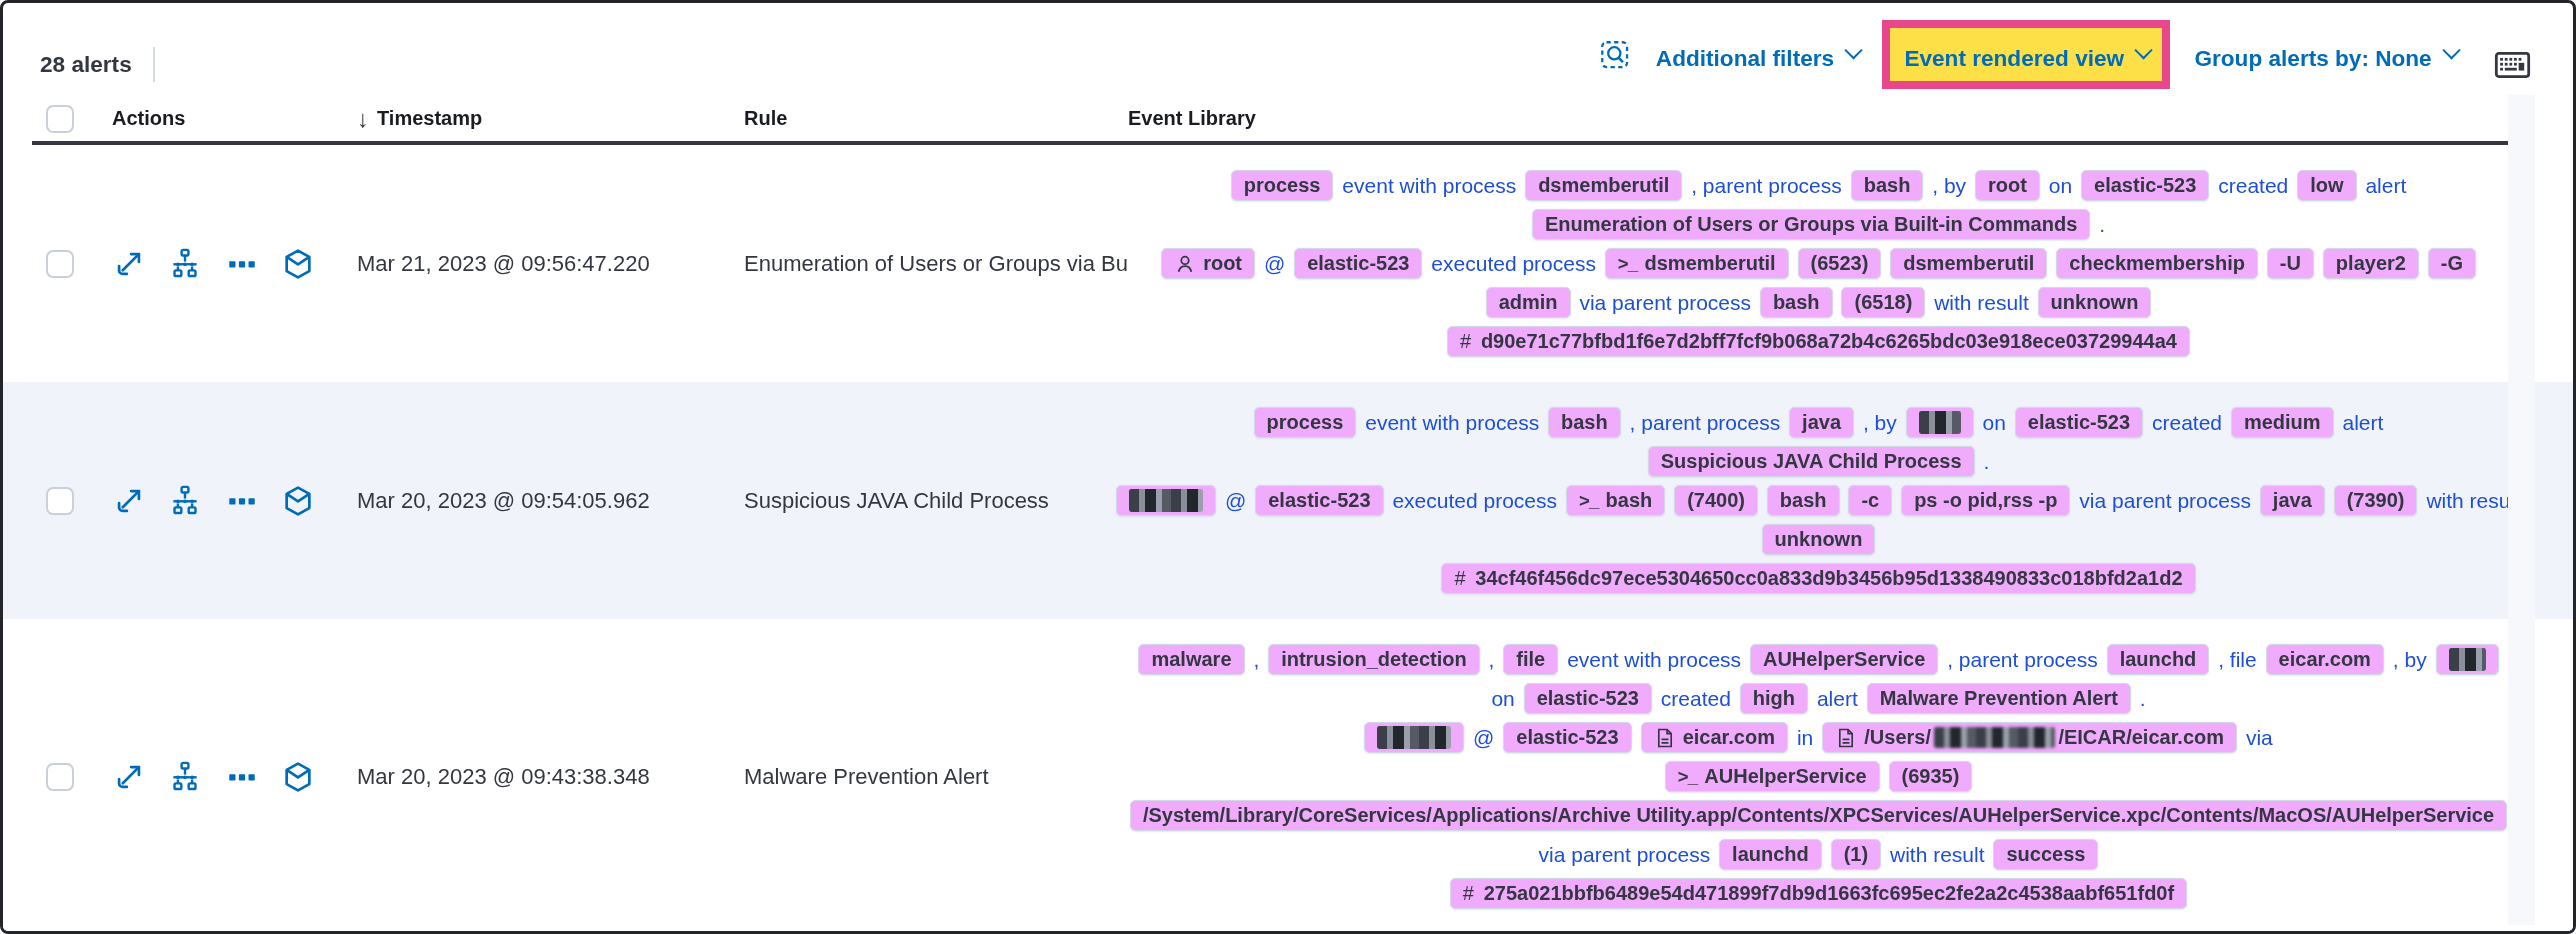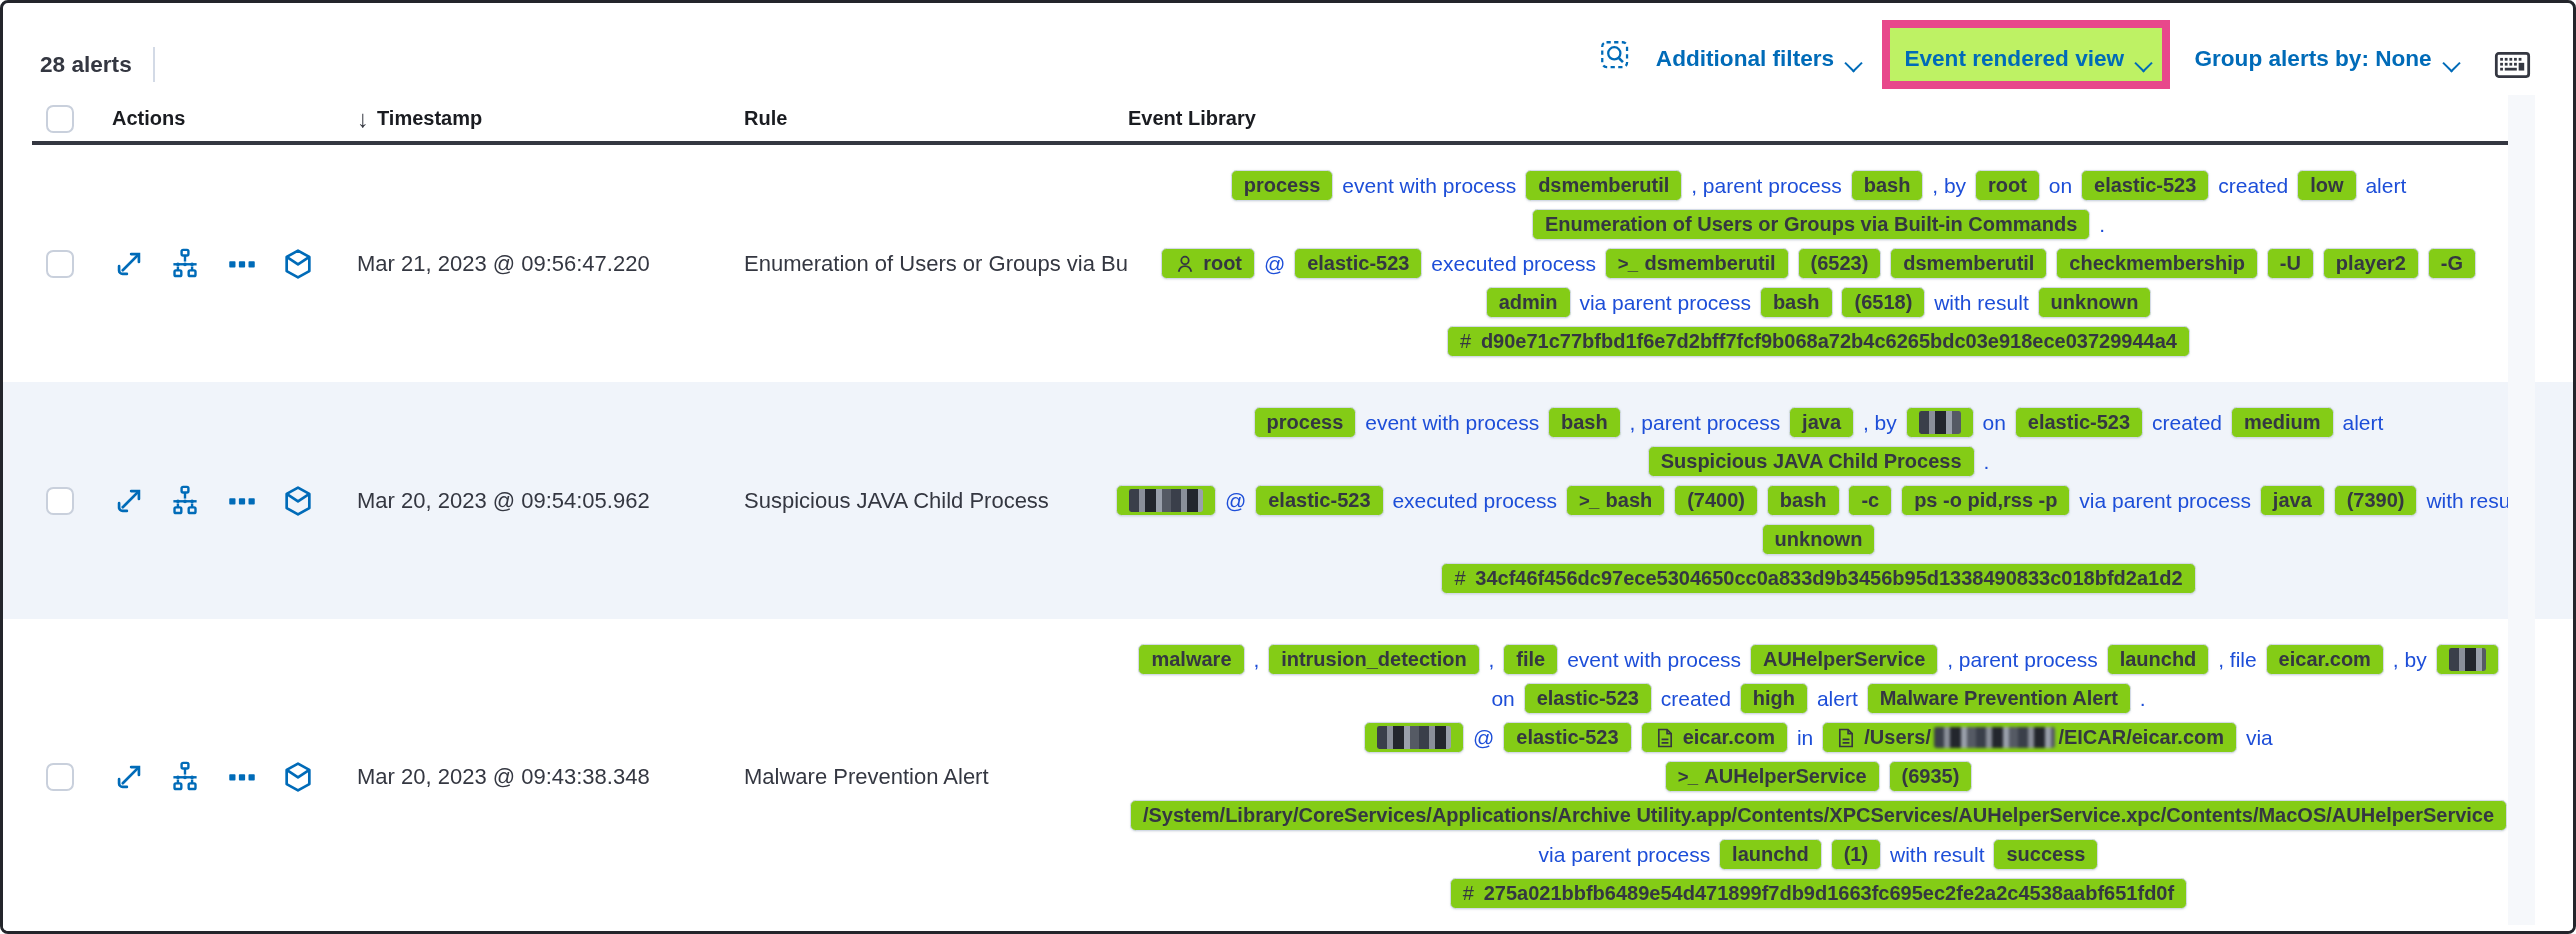--- a/index.html
+++ b/index.html
@@ -6,25 +6,25 @@
   body{font-family:"Liberation Sans",sans-serif;color:#343741;}
   .frame{position:relative;width:2576px;height:934px;box-sizing:border-box;
     border:3.2px solid #23252b;border-radius:8px;background:#fff;overflow:hidden;}
 
   
   .toolbar{position:relative;height:93px;}
   .alertcount{position:absolute;left:37px;top:44px;display:flex;align-items:center;gap:21px;}
   .alertcount .cnt{font-size:22.6px;font-weight:700;color:#343741;}
   .vdiv{width:2.4px;height:35px;background:#d3dae6;}
   .tb-right{position:absolute;right:42px;top:11.3px;height:81px;display:flex;align-items:center;gap:24px;}
-  .tblink{display:inline-flex;align-items:flex-end;gap:11.3px;color:var(--blue);
+  .tblink{display:inline-flex;align-items:flex-start;gap:11.3px;color:var(--blue);
     font-size:22.6px;font-weight:600;cursor:pointer;white-space:nowrap;margin-top:8px;}
   .chev{width:10.5px;height:10.5px;border-right:2.8px solid var(--blue);border-bottom:2.8px solid var(--blue);
     transform:rotate(45deg) translateY(-3.2px);display:inline-block;}
-  .hl{border:8.9px solid var(--pink);padding:9.7px 14.5px;display:inline-flex;align-items:center;background:#bef264;}
+  .hl{border:8.9px solid var(--pink);padding:9.7px 14.5px;display:inline-flex;align-items:center;background:#fde047;}
   .iconbtn{display:inline-flex;align-items:center;justify-content:center;cursor:pointer;}
 
   
   .thead{display:grid;grid-template-columns:56px 242px 387px 411px 1fr;align-items:center;
     margin:0 64px 0 29px;height:45px;border-bottom:4px solid #343741;}
   .th{font-size:20px;font-weight:700;color:#1a1c21;white-space:nowrap;}
   .th.actions{padding-left:24px;}
   .th.time{padding-left:27px;display:flex;align-items:center;gap:8px;}
   .th.rule{padding-left:27px;}
   .sortarrow{font-size:24px;font-weight:400;color:#343741;}
@@ -38,21 +38,21 @@
   .checkbox{width:24px;height:24px;border:2px solid #c9d0dc;border-radius:7.2px;background:#fff;
     display:inline-block;cursor:pointer;}
   .c-actions{display:flex;align-items:center;gap:19.3px;padding-left:22.6px;}
   .aicon{width:37px;height:37px;display:inline-flex;align-items:center;justify-content:center;cursor:pointer;}
   .aicon svg{width:34px;height:34px;}
   .c-time{font-size:22px;color:#343741;padding-left:27px;white-space:nowrap;}
   .c-rule{font-size:22px;color:#343741;padding-left:27px;white-space:nowrap;overflow:hidden;cursor:pointer;}
   .c-summary{display:flex;flex-direction:column;align-items:center;justify-content:center;}
   .sline{display:flex;align-items:center;gap:8.9px;min-height:39px;white-space:nowrap;}
   .stext{font-size:21px;color:#1d4ed8;text-align:center;}
-  .badge{display:inline-flex;align-items:center;background:#84cc16;border:1.6px solid #d3dae6;border-radius:5.6px;
+  .badge{display:inline-flex;align-items:center;background:#f0abfc;border:1.6px solid #d3dae6;border-radius:5.6px;
     padding:2.4px 12px;min-height:31px;box-sizing:border-box;font-size:20px;font-weight:700;color:#343741;
     box-shadow:0 0.8px 1.6px rgba(152,162,179,.25);cursor:pointer;}
   .bicon{width:22px;height:22px;margin-right:7.2px;flex:0 0 auto;}
   .term{font-weight:700;font-size:18.5px;color:#343741;margin-right:7.2px;letter-spacing:-0.8px;}
   .hashmark{font-weight:400;font-size:20px;color:#343741;margin-right:9.7px;}
   .redact{display:inline-block;height:22.6px;border-radius:2.4px;vertical-align:middle;
     background:repeating-linear-gradient(90deg,#3a3f4a 0 9.7px,#8a8f99 9.7px 16px,#23262d 16px 26.6px,#9aa0ab 26.6px 33px,#555a64 33px 42px);}
   .redact.blur{filter:blur(1.6px);height:21px;}
   .seg{display:inline-flex;align-items:center;gap:3.2px;}
 

